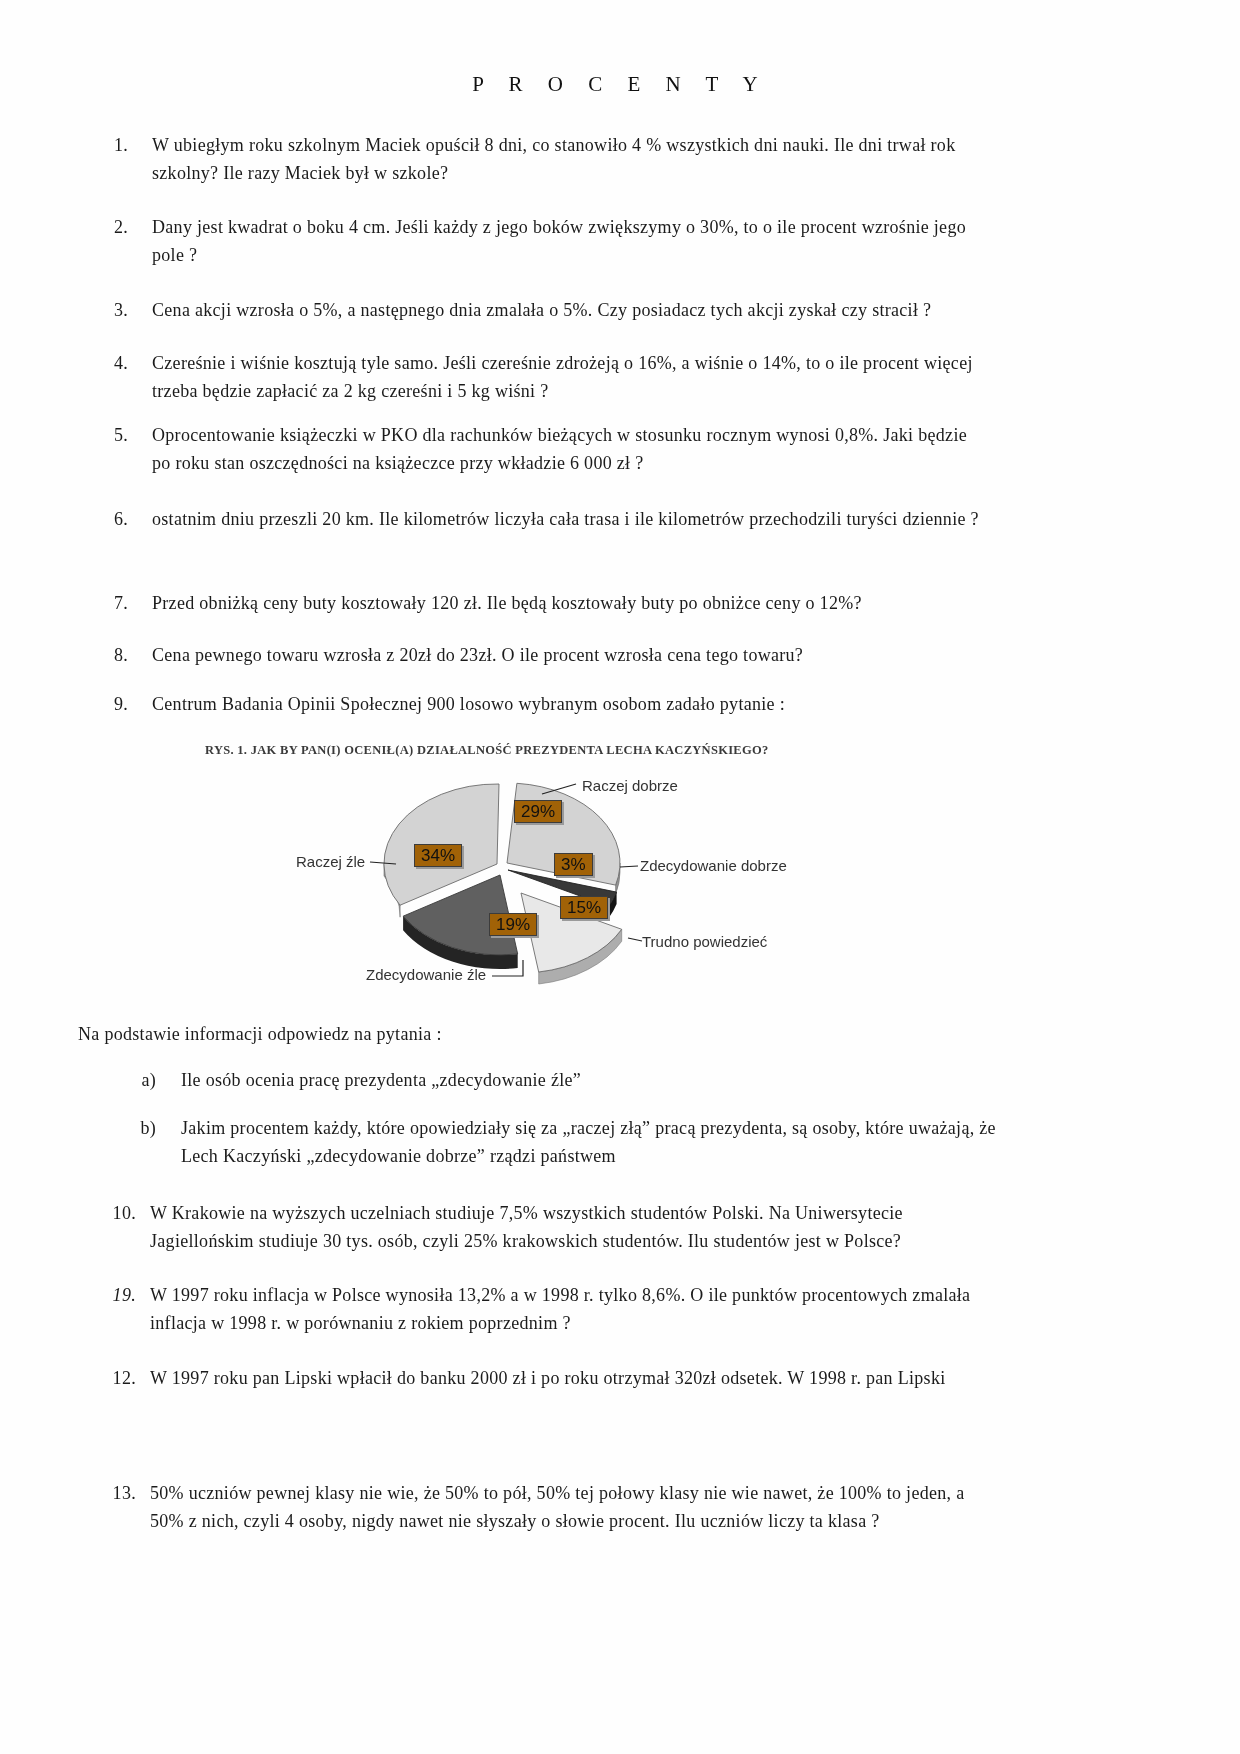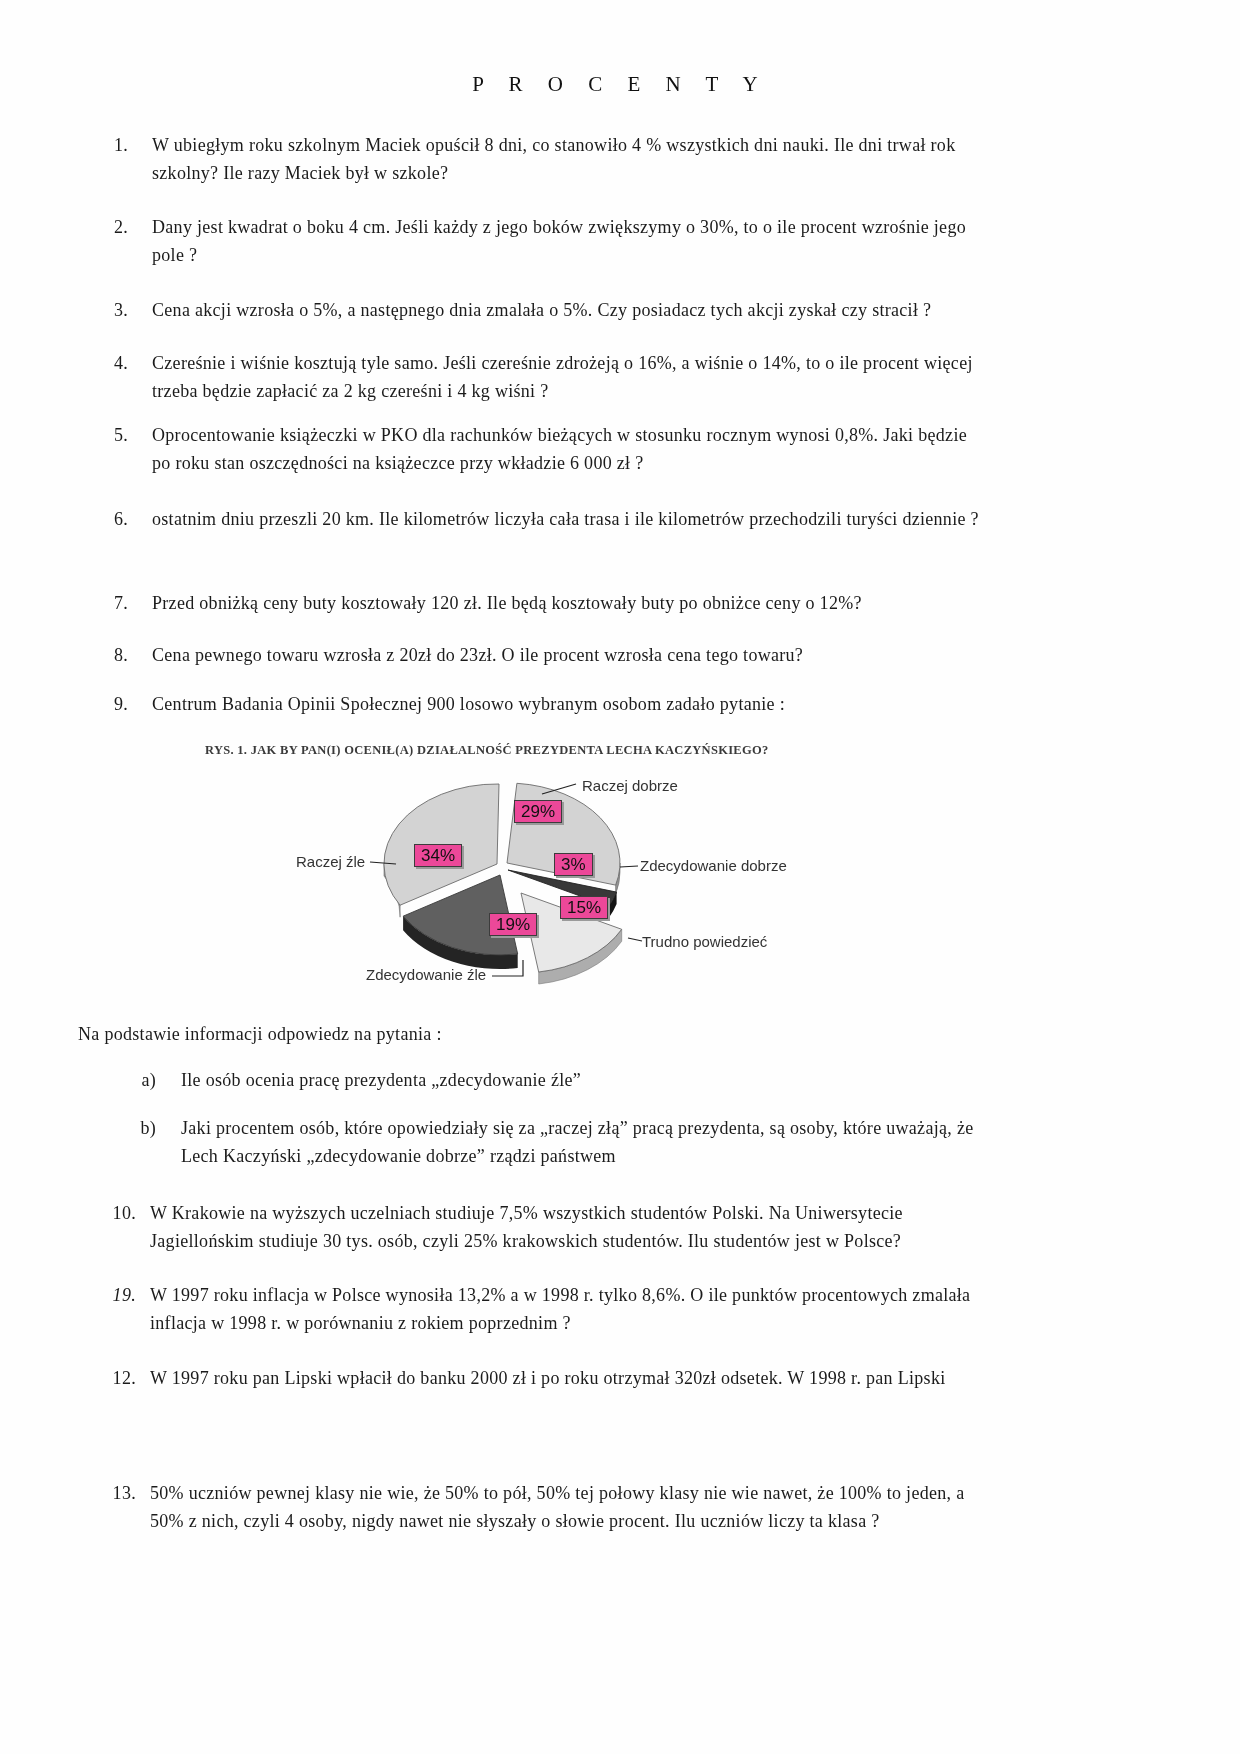--- a/index.html
+++ b/index.html
@@ -17,21 +17,21 @@
   .prob .ln{white-space:nowrap;}
   .intro{position:absolute;left:78px;top:1020px;font-size:18px;line-height:28px;letter-spacing:0.3px;}
   .num.it{font-style:italic;}
   
   .figure{position:absolute;left:0;top:735px;width:1240px;height:275px;}
   .caption{position:absolute;left:205px;top:8px;font-size:12.5px;font-weight:bold;
            color:#3a3a3a;letter-spacing:0.3px;white-space:nowrap;}
   .pie-svg{position:absolute;left:290px;top:35px;}
   .sliceLabel{position:absolute;font-family:"Liberation Sans",sans-serif;font-size:15px;
               color:#333;white-space:nowrap;}
-  .pctbox{position:absolute;background:#ec4899;border:1px solid #3c3c3c;box-shadow:2px 2px 0 #9a9a9a;
+  .pctbox{position:absolute;background:#a16207;border:1px solid #3c3c3c;box-shadow:2px 2px 0 #9a9a9a;
           font-family:"Liberation Sans",sans-serif;font-size:17px;line-height:21px;
           padding:0 6px;color:#111;white-space:nowrap;}
 </style>
 </head>
 <body>
 
 <div class="page">
 
   <div class="title">P R O C E N T Y</div>
 
@@ -52,21 +52,21 @@
   <div class="prob" style="top:296px">
     <div class="num">3.</div>
     <div>
         <div class="ln">Cena akcji wzrosła o 5%, a następnego dnia zmalała o 5%. Czy posiadacz tych akcji zyskał czy stracił ?</div>
       </div>
   </div>
   <div class="prob" style="top:349px">
     <div class="num">4.</div>
     <div>
         <div class="ln">Czereśnie i wiśnie kosztują tyle samo. Jeśli czereśnie zdrożeją o 16%, a wiśnie o 14%, to o ile procent więcej</div>
-         <div class="ln">trzeba będzie zapłacić za 2 kg czereśni i 4 kg wiśni ?</div>
+         <div class="ln">trzeba będzie zapłacić za 2 kg czereśni i 5 kg wiśni ?</div>
       </div>
   </div>
   <div class="prob" style="top:421px">
     <div class="num">5.</div>
     <div>
         <div class="ln">Oprocentowanie książeczki w PKO dla rachunków bieżących w stosunku rocznym wynosi 0,8%. Jaki będzie</div>
          <div class="ln">po roku stan oszczędności na książeczce przy wkładzie 6 000 zł ?</div>
       </div>
   </div>
   <div class="prob" style="top:505px">
@@ -137,21 +137,21 @@
 
   <div class="prob sub" style="top:1066px">
     <div class="num">a)</div>
     <div>
         <div class="ln">Ile osób ocenia pracę prezydenta „zdecydowanie źle”</div>
       </div>
   </div>
   <div class="prob sub" style="top:1114px">
     <div class="num">b)</div>
     <div>
-        <div class="ln">Jaki procentem osób, które opowiedziały się za „raczej złą” pracą prezydenta, są osoby, które uważają, że</div>
+        <div class="ln">Jakim procentem każdy, które opowiedziały się za „raczej złą” pracą prezydenta, są osoby, które uważają, że</div>
          <div class="ln">Lech Kaczyński „zdecydowanie dobrze” rządzi państwem</div>
       </div>
   </div>
 
   <div class="prob wide" style="top:1199px">
     <div class="num">10.</div>
     <div>
         <div class="ln">W Krakowie na wyższych uczelniach studiuje 7,5% wszystkich studentów Polski. Na Uniwersytecie</div>
          <div class="ln">Jagiellońskim studiuje 30 tys. osób, czyli 25% krakowskich studentów. Ilu studentów jest w Polsce?</div>
       </div>

